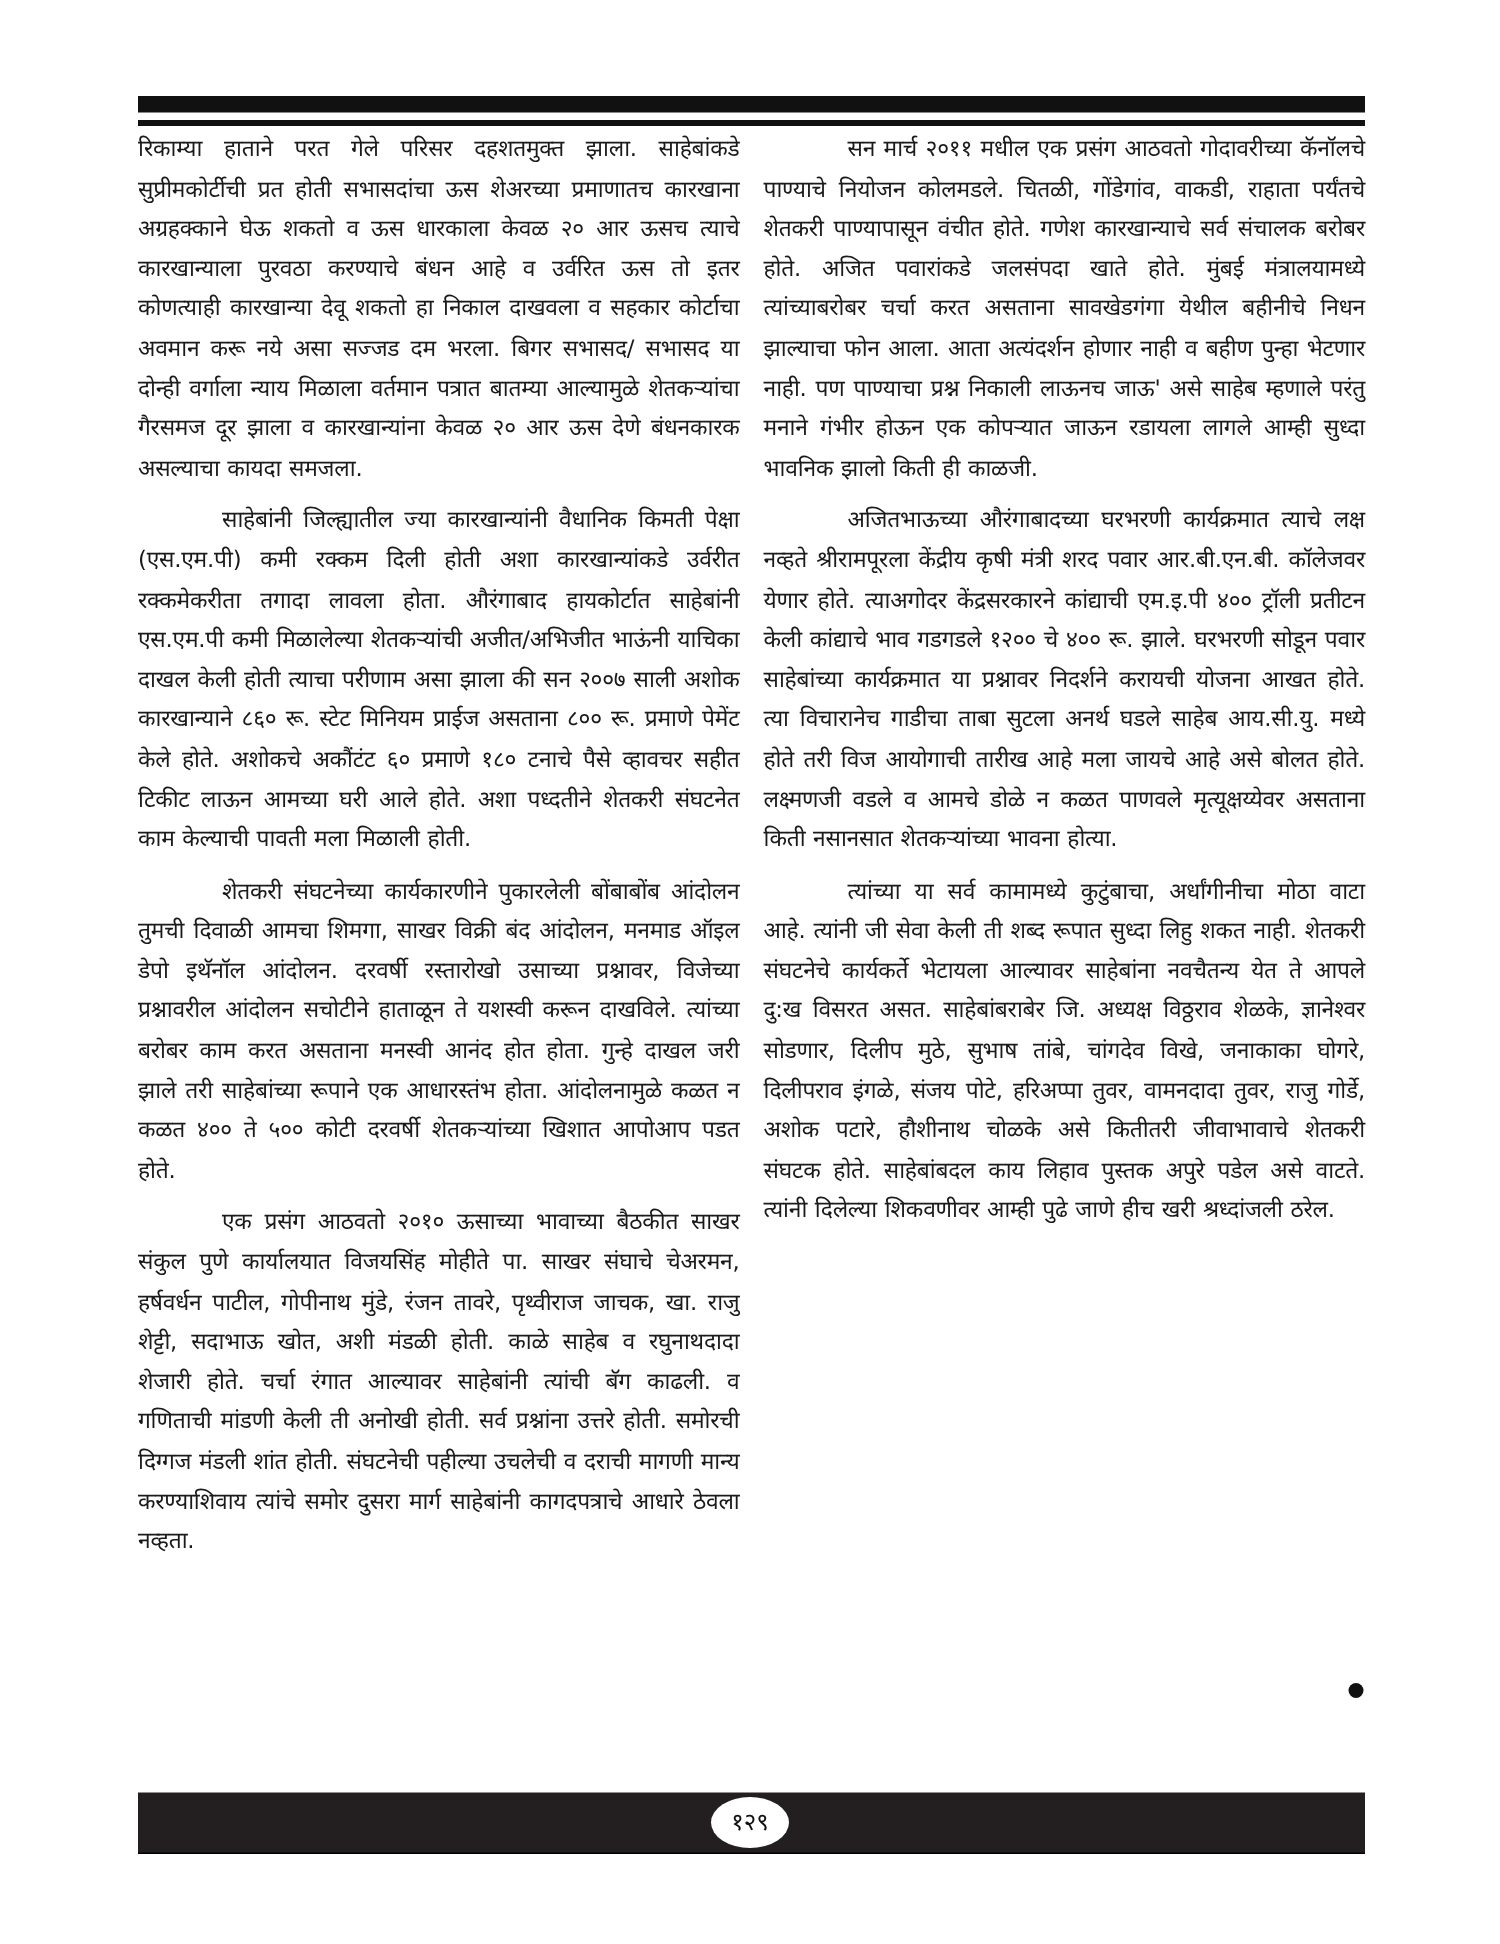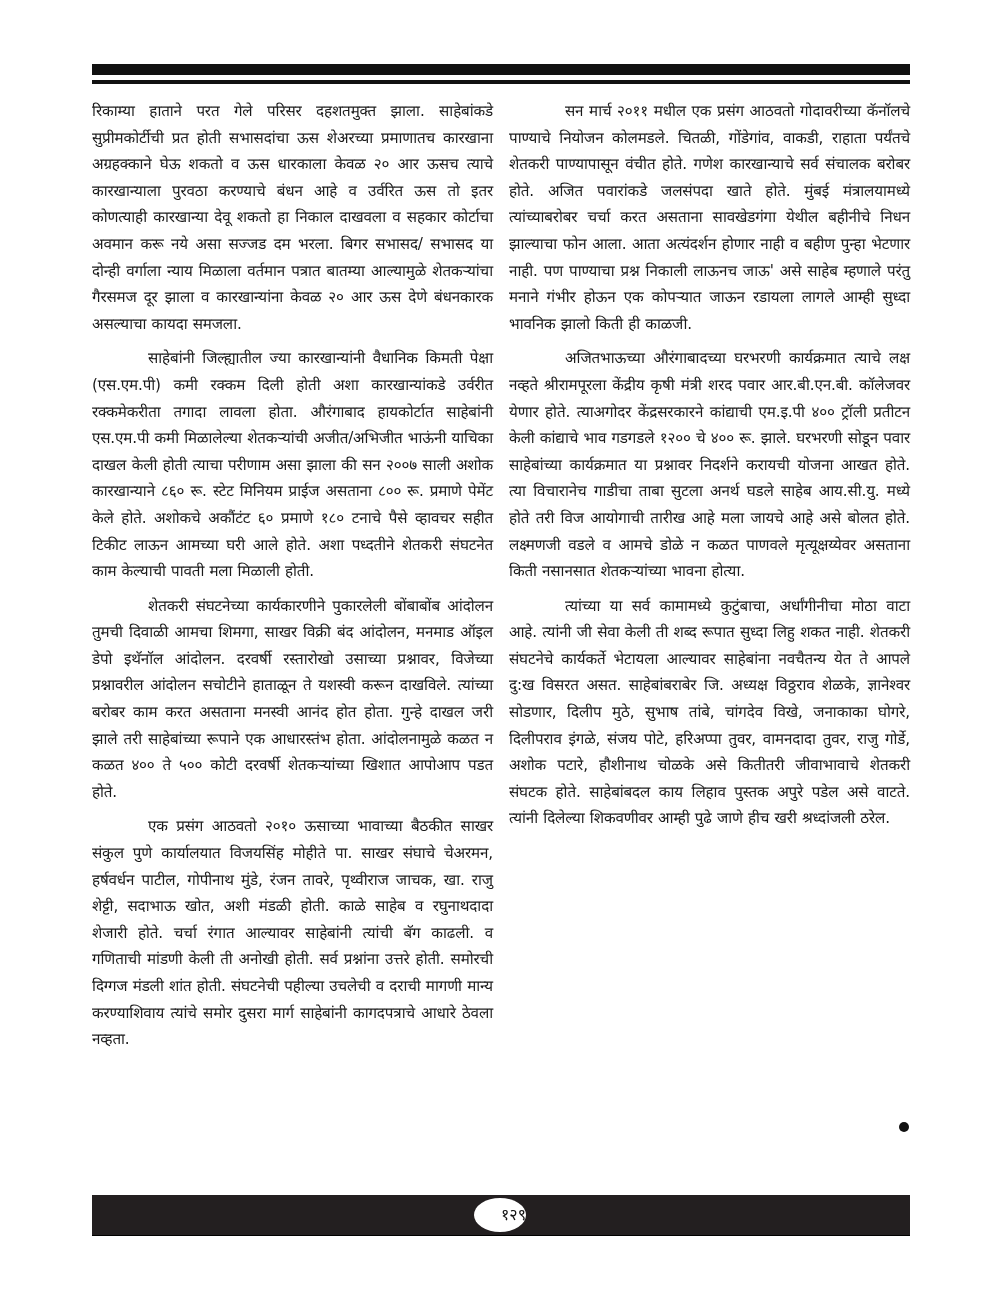--- a/index.html
+++ b/index.html
@@ -32,21 +32,20 @@
     background: #111;
   }
   .column {
     position: absolute;
     top: 86px;
     font-size: 15.2px;
     line-height: 26.6px;
     text-align: justify;
     letter-spacing: -0.15px;
     word-spacing: 0.5px;
-    margin-top: 12px;
   }
   .col-left { left: 92px; width: 401px; }
   .col-right { left: 509px; width: 401px; }
   .para {
     margin: 0 0 8px 0;
     text-indent: 0;
   }
   .para.indent {
     text-indent: 56px;
   }
@@ -75,21 +74,21 @@
     position: absolute;
     left: 474px;
     top: 1198px;
     width: 52px;
     height: 34px;
     border-radius: 50%;
     background: #fff;
     color: #111;
     font-size: 16px;
     line-height: 34px;
-    text-align: right;
+    text-align: center;
     font-family: "DejaVu Sans", sans-serif;
   }
 </style>
 </head>
 <body>
 
 <div class="rule-thick"></div>
 <div class="rule-thin"></div>
 
 <div class="column col-left">

